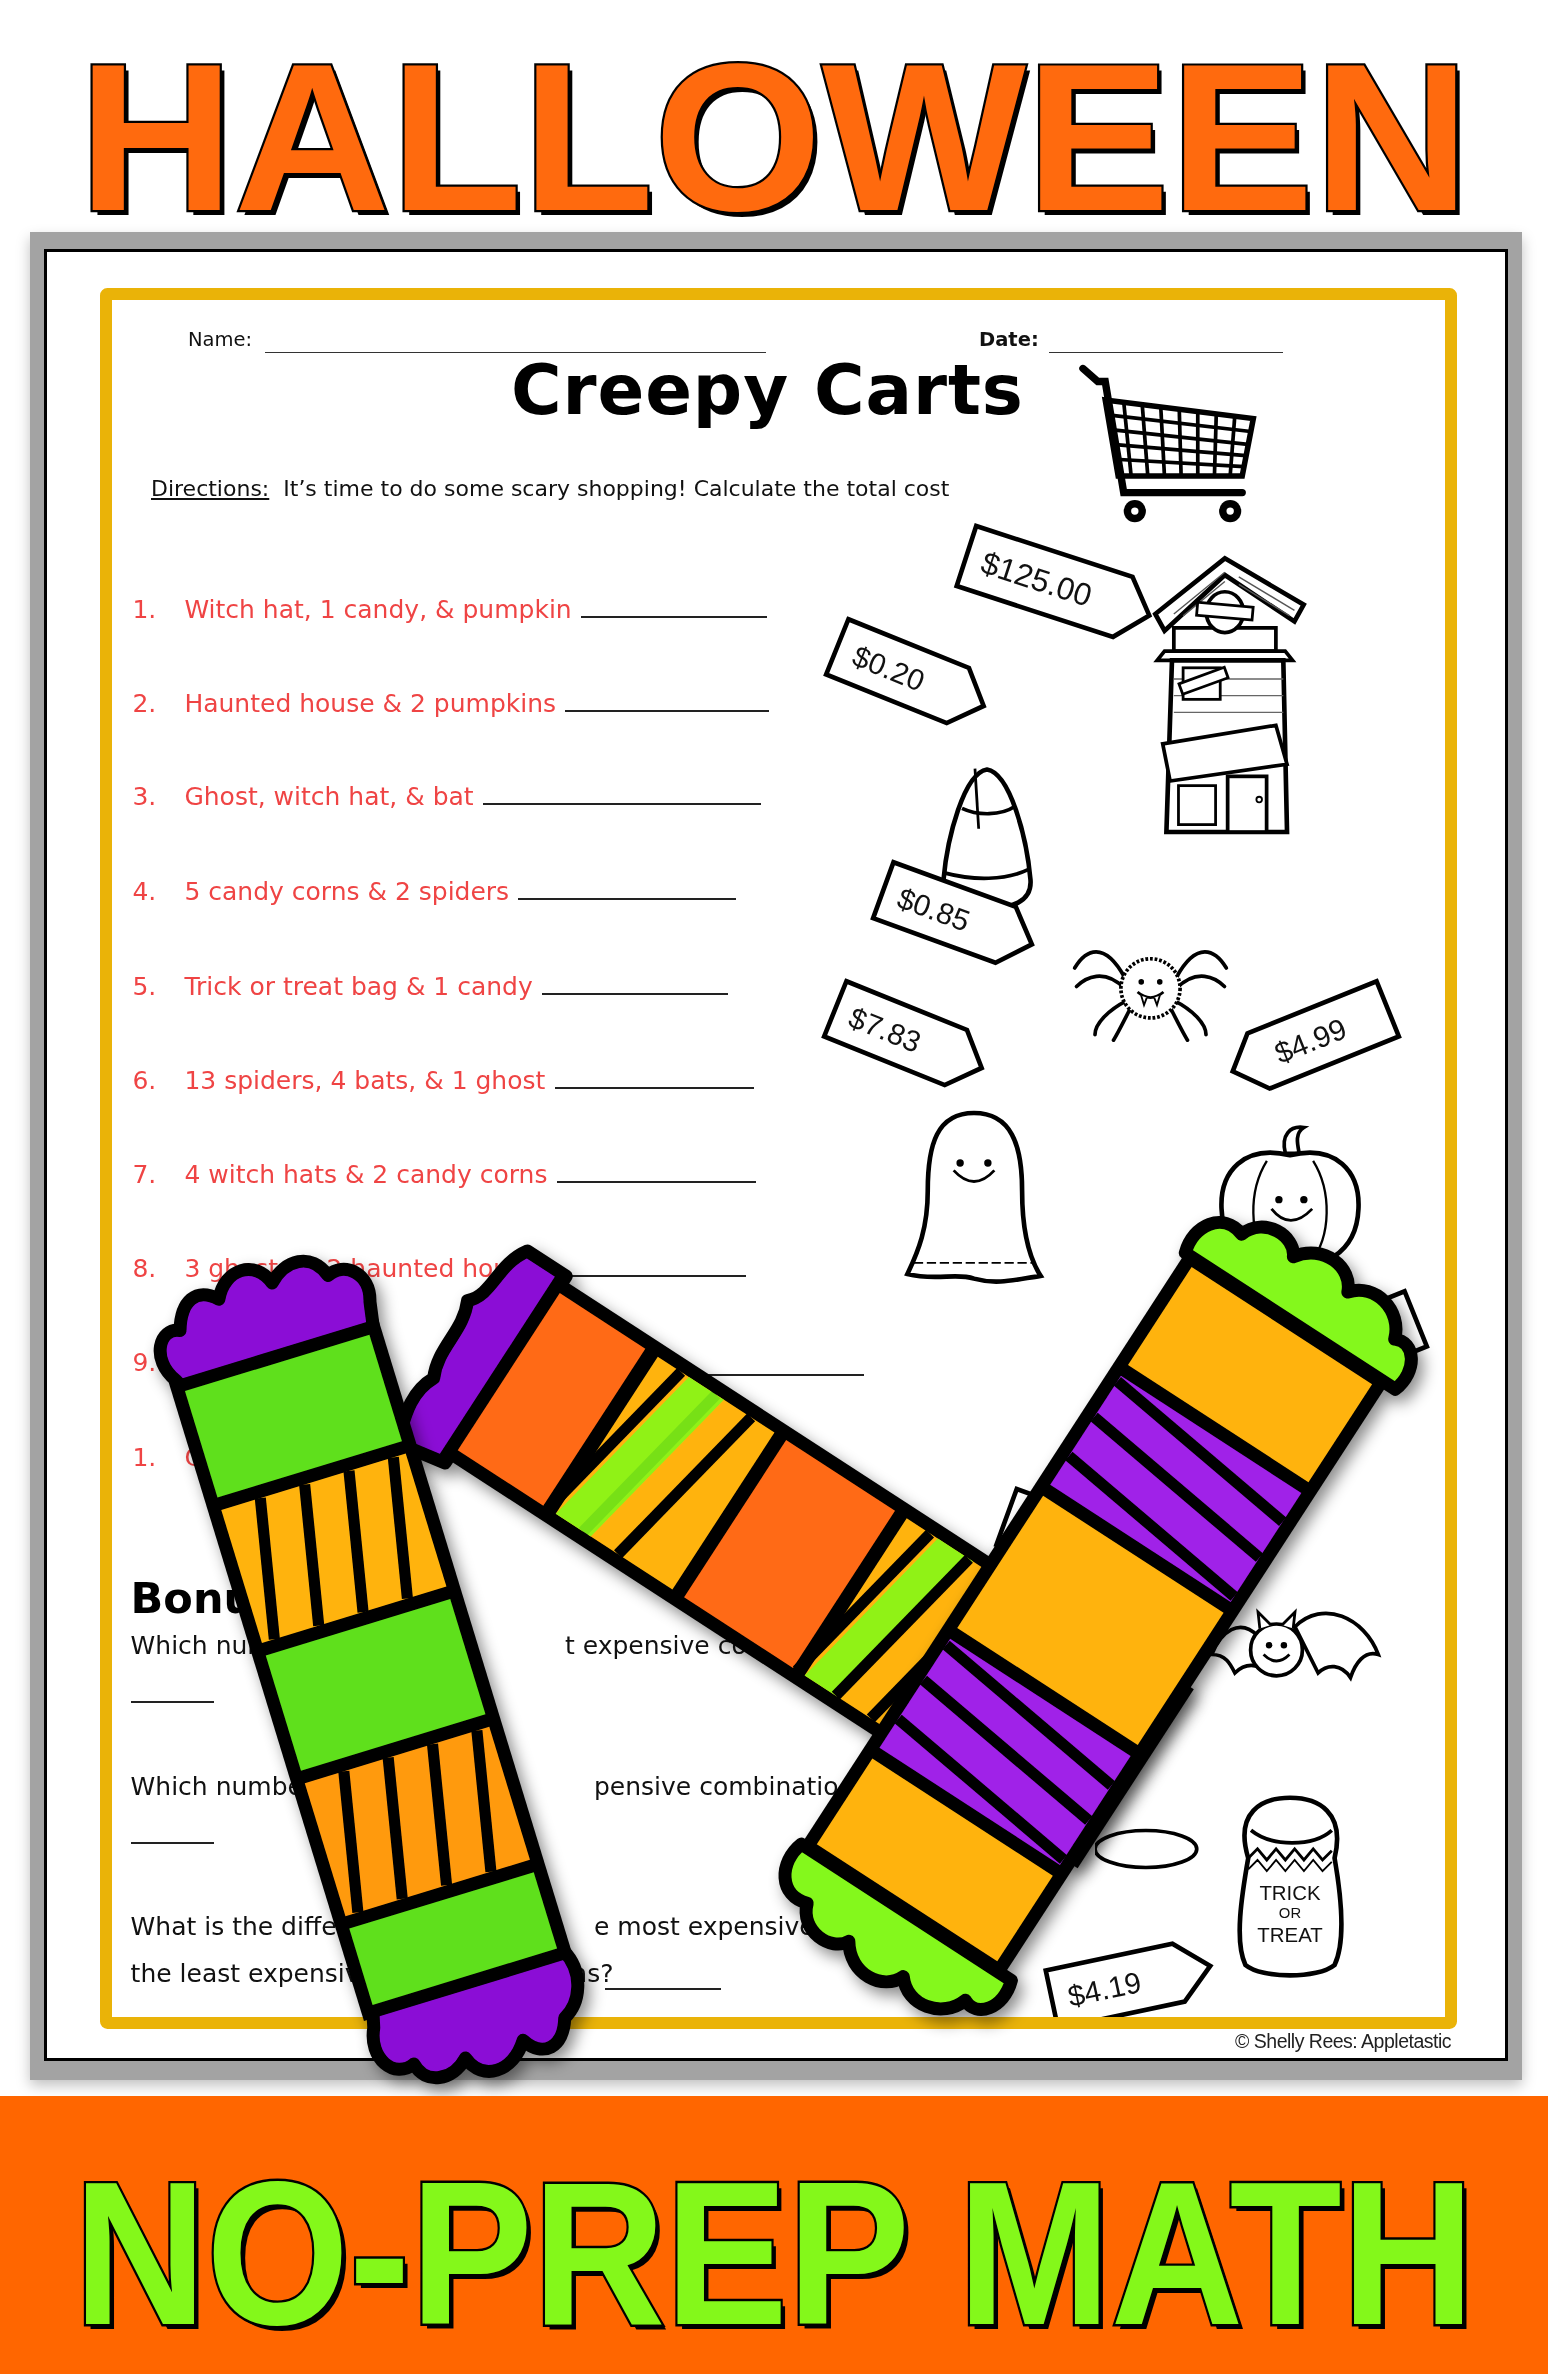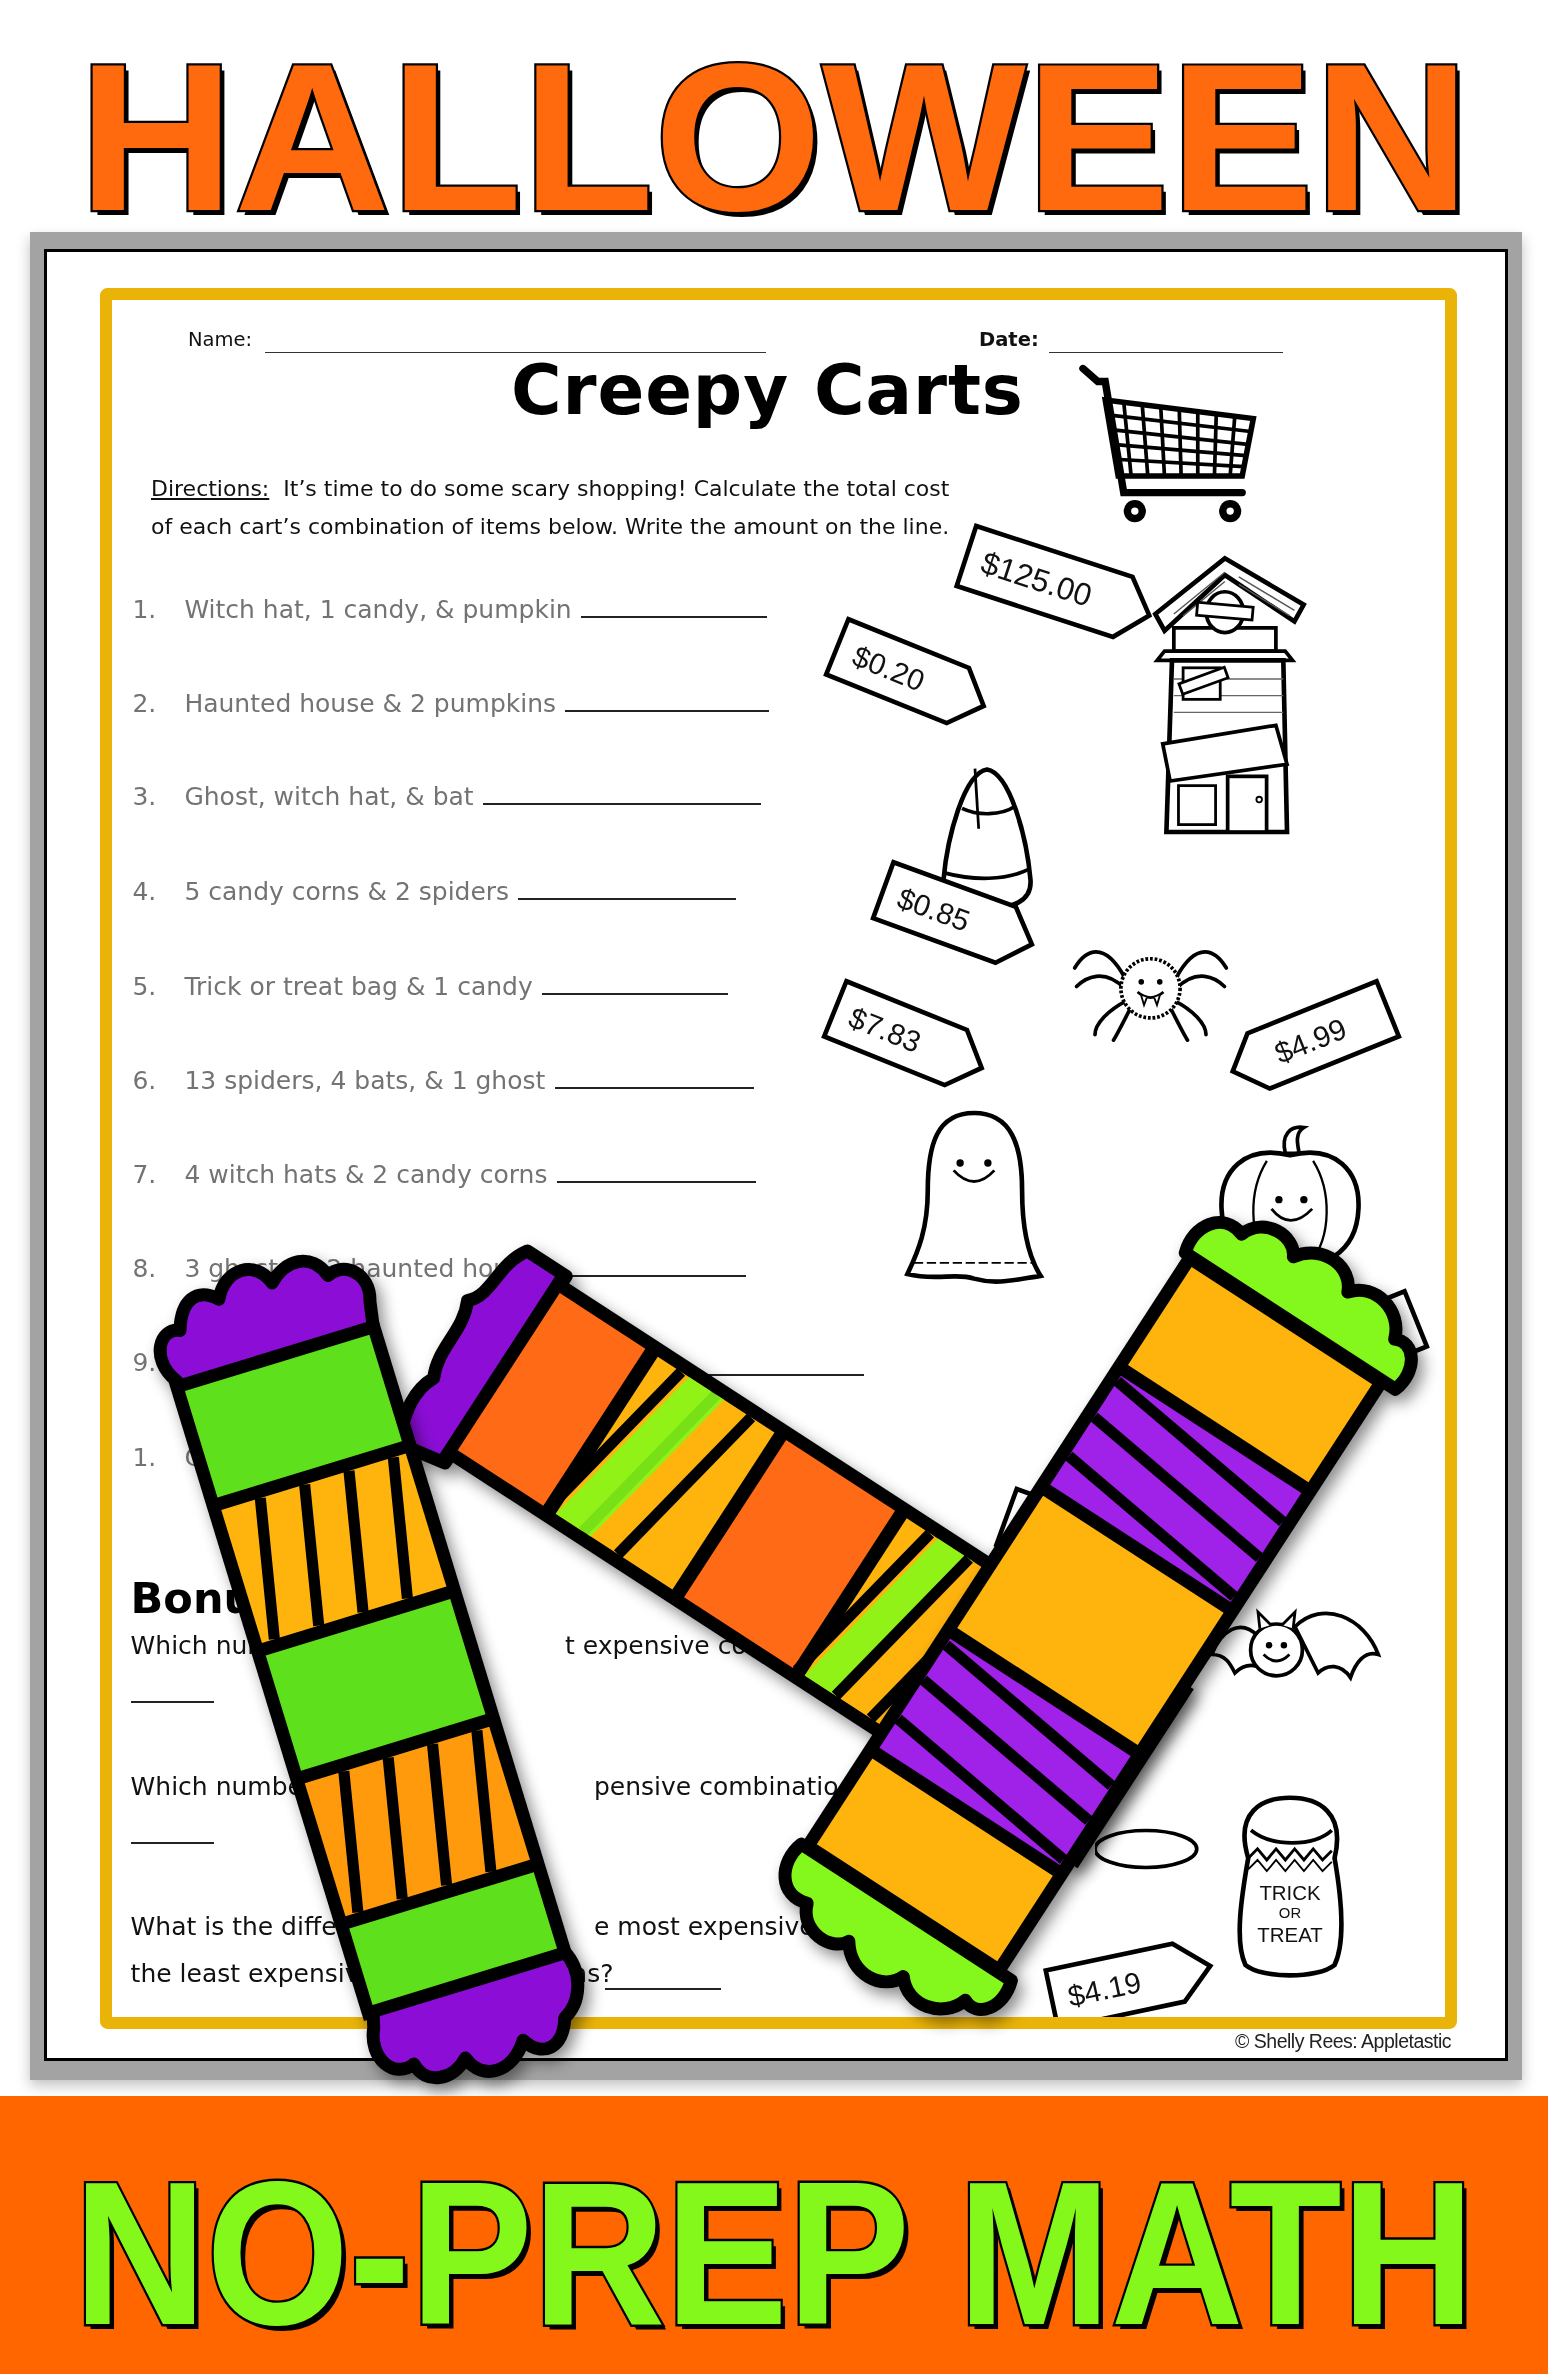--- a/index.html
+++ b/index.html
@@ -51,21 +51,21 @@
     letter-spacing: 0.9px; color: #000; line-height: 1;
   }
   .directions {
     position: absolute; top: 170px; left: 39px; width: 928px;
     font-size: 22px; line-height: 38px; color: #111;
   }
   .directions .lbl { text-decoration: underline; }
 
   .items { position: absolute; left: 20.4px; top: 0; }
   .item {
-    position: absolute; left: 0; font-size: 25px; white-space: nowrap; color: #737373;
+    position: absolute; left: 0; font-size: 25px; white-space: nowrap; color: #ef4444;
   }
   .item .num { display: inline-block; width: 52px; }
   .item .blank { display: inline-block; height: 1.9px; background: #222; vertical-align: baseline; margin-left: 9.3px; }
 
   .bonus-title {
     position: absolute; left: 18.6px; top: 1273px; font-weight: bold; font-size: 43px; color: #000;
   }
   .bonus-q { position: absolute; left: 18.6px; font-size: 25px; color: #111; white-space: nowrap; }
   .bonus-blank { position: absolute; left: 18.6px; height: 1.9px; background: #222; }
 
@@ -127,21 +127,20 @@
       <line x1="170" y1="57" x2="165" y2="122"></line>
     </g>
     <circle cx="62" cy="160" r="12" fill="#000"></circle>
       <circle cx="62" cy="160" r="4" fill="#fff"></circle>
     <circle cx="165" cy="160" r="12" fill="#000"></circle>
       <circle cx="165" cy="160" r="4" fill="#fff"></circle>
   </svg>
 
   <div class="directions ws-text">
     <div><span class="lbl">Directions:</span>&nbsp;&nbsp;<span>It’s time to do some scary shopping!  Calculate the total cost</span></div>
-    <div>of each cart’s combination of items below.  Write the amount on the line.</div>
   </div>
 
   <div class="items">
     <div class="item" style="top:295px;">
       <span class="num">1.</span><span>Witch hat, 1 candy, &amp; pumpkin</span><span class="blank" style="width:186px;"></span>
     </div>
     <div class="item" style="top:389px;">
       <span class="num">2.</span><span>Haunted house &amp; 2 pumpkins</span><span class="blank" style="width:204px;"></span>
     </div>
     <div class="item" style="top:482px;">

